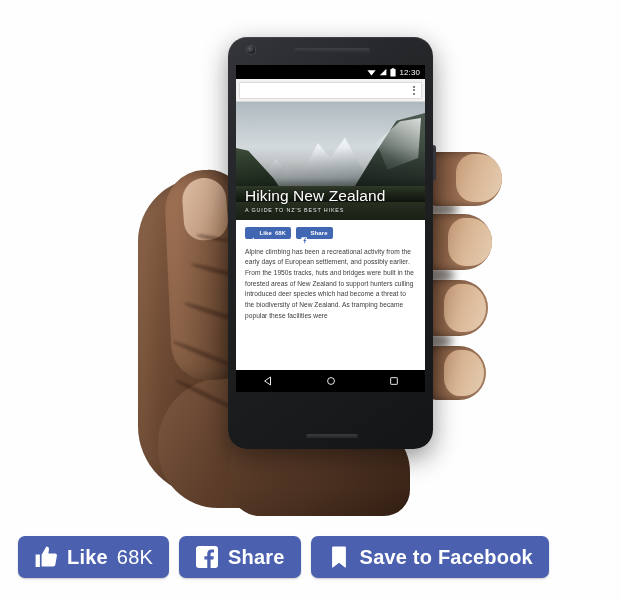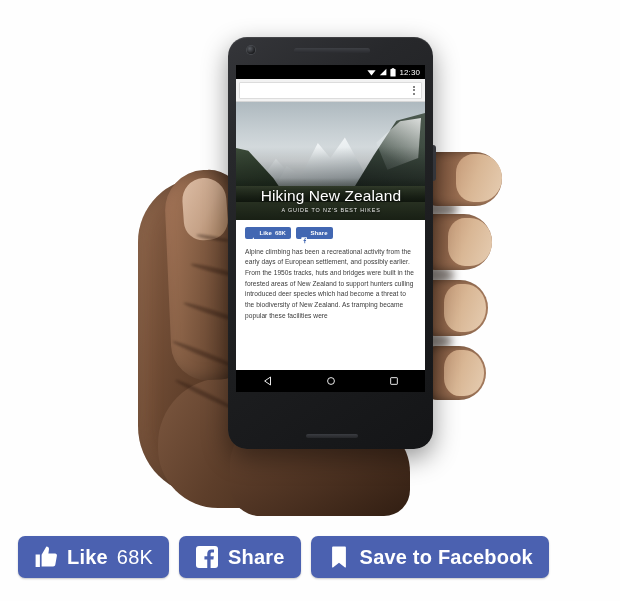--- a/index.html
+++ b/index.html
@@ -247,21 +247,21 @@
   #valley-trees {
     position: absolute; left: 0; right: 0; bottom: 18px;
     height: 24px;
     background: linear-gradient(180deg,rgba(26,38,24,0) 0%,rgba(26,38,24,.55) 60%,rgba(20,30,18,.85) 100%);
   }
   #hero-scrim {
     position: absolute; inset: 0;
     background: linear-gradient(180deg,rgba(0,0,0,0) 38%,rgba(0,0,0,.32) 68%,rgba(0,0,0,.52) 100%);
   }
   #hero-text {
-    position: absolute; left: 9px; bottom: 7px; right: 8px; text-align: center;
+    position: absolute; left: 9px; bottom: 7px; right: 8px;
   }
   #article-title {
     color: #ffffff;
     font-size: 15.5px;
     font-weight: 400;
     letter-spacing: .1px;
     line-height: 1.05;
     text-shadow: 0 1px 3px rgba(0,0,0,.55);
   }
   #article-kicker {

